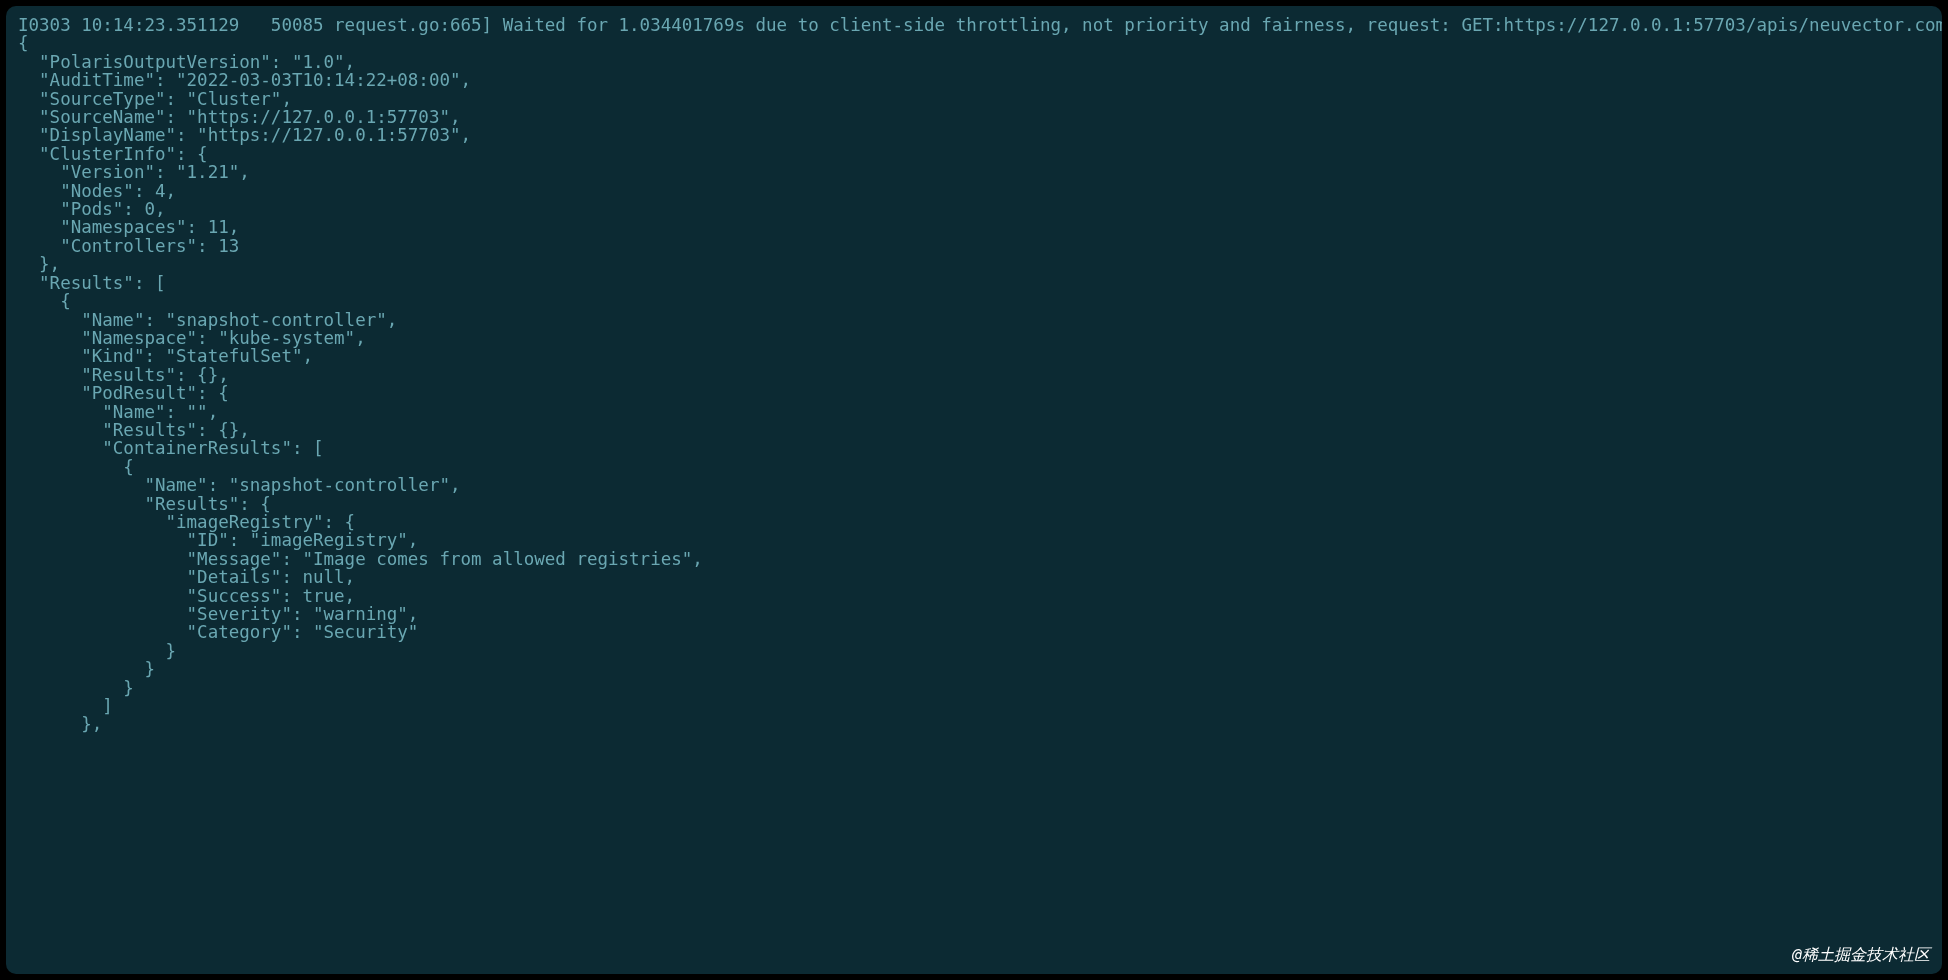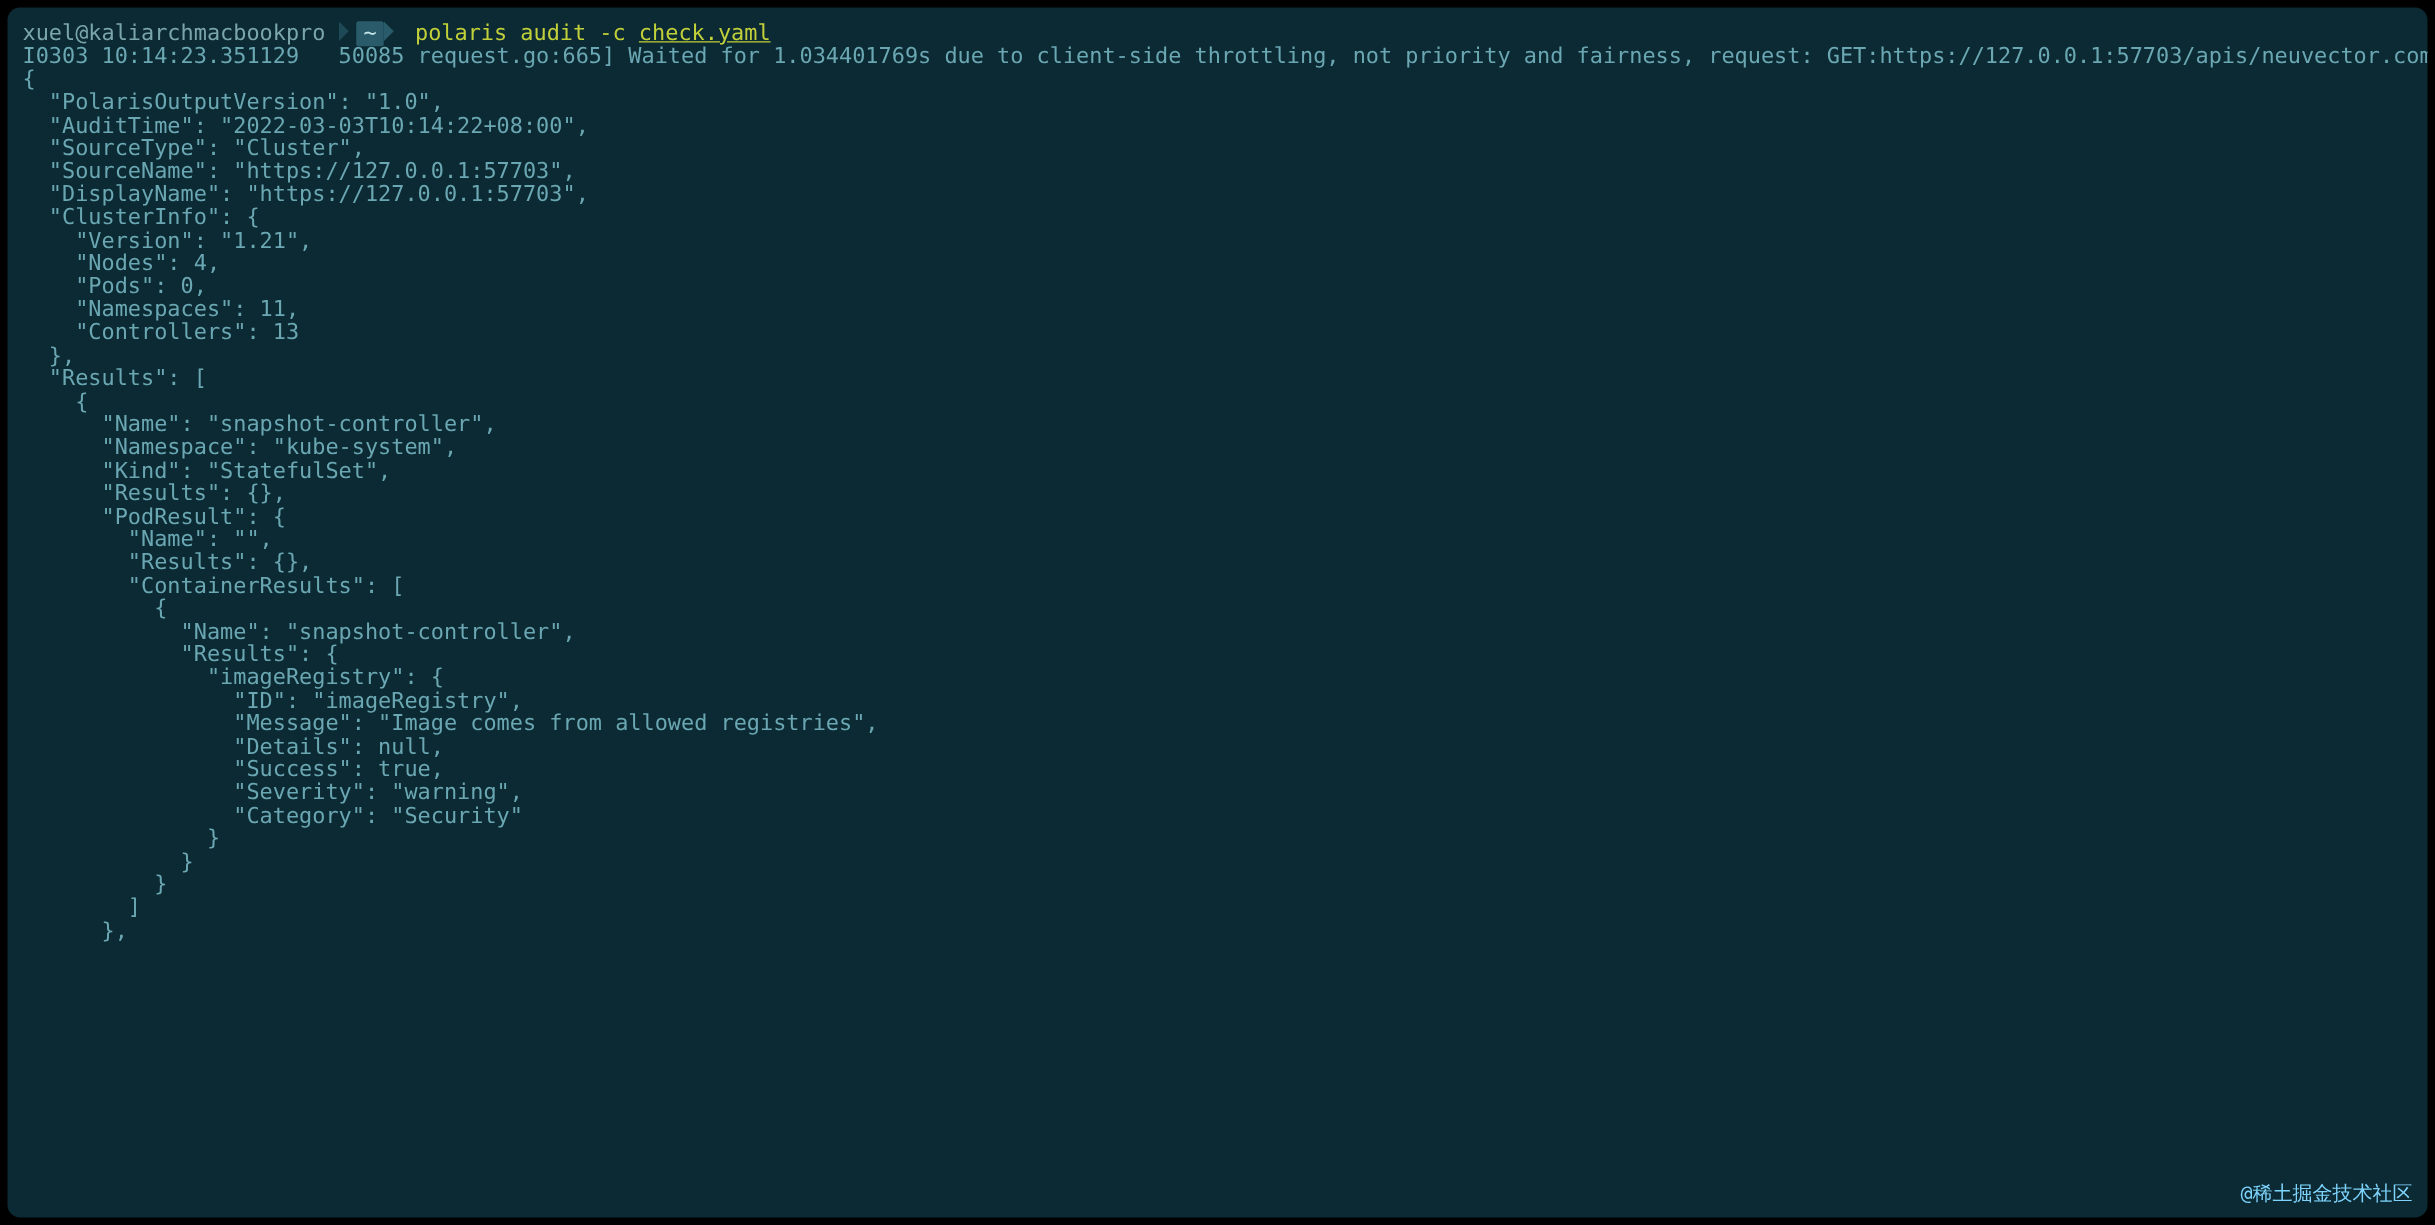--- a/index.html
+++ b/index.html
@@ -35,35 +35,30 @@
     color:#c7e6e9;
     padding:0 6px;
     border-radius:2px;
   }
   .cmd { color:#c0cf3a; }
   .output { white-space: pre; color:#6aa7b2; }
   .watermark {
     position:absolute;
     right:12px;
     bottom:10px;
-    color:#7dd3fc;
+    color:#ffffff;
     font-size:16px;
+    font-style:italic;
   }
   pre { font-family: inherit; }
 </style>
 </head>
 <body>
 
 <div class="window">
-  <div class="prompt-line"><span class="user">xuel@kaliarchmacbookpro</span> <span class="chevron"><svg width="14" height="16" viewBox="0 0 14 16">
-          <polygon points="0,0 8,8 0,16" fill="#0c2a33"></polygon>
-          <polygon points="0,0 8,8 0,16" fill="#1e4a57"></polygon>
-        </svg></span><span class="badge">~</span><span class="chevron"><svg width="14" height="16" viewBox="0 0 14 16">
-          <polygon points="0,0 8,8 0,16" fill="#2a5b6a"></polygon>
-        </svg></span> <span class="cmd">polaris audit -c</span> <span class="cmd" style="text-decoration:underline">check.yaml</span></div>
   <pre class="output" id="out">I0303 10:14:23.351129   50085 request.go:665] Waited for 1.034401769s due to client-side throttling, not priority and fairness, request: GET:https://127.0.0.1:57703/apis/neuvector.com/v1?timeout=32s
 {
   "PolarisOutputVersion": "1.0",
   "AuditTime": "2022-03-03T10:14:22+08:00",
   "SourceType": "Cluster",
   "SourceName": "https://127.0.0.1:57703",
   "DisplayName": "https://127.0.0.1:57703",
   "ClusterInfo": {
     "Version": "1.21",
     "Nodes": 4,

